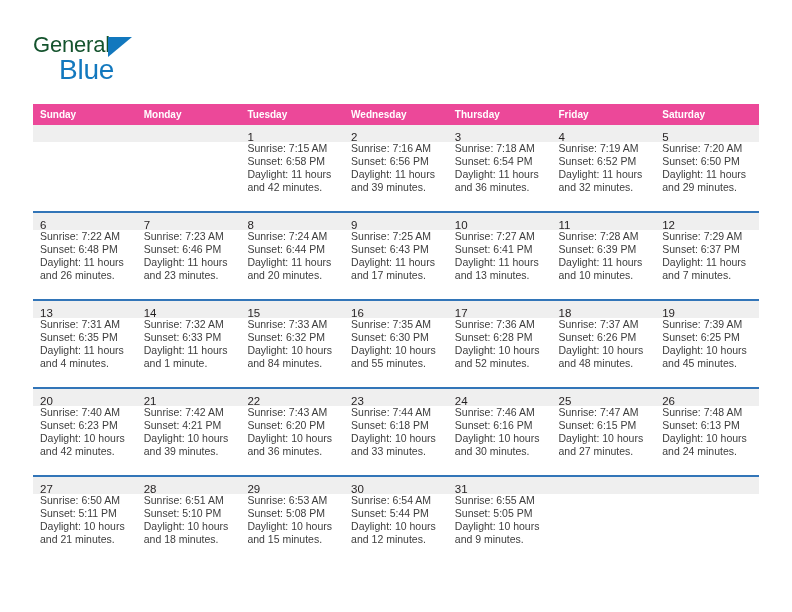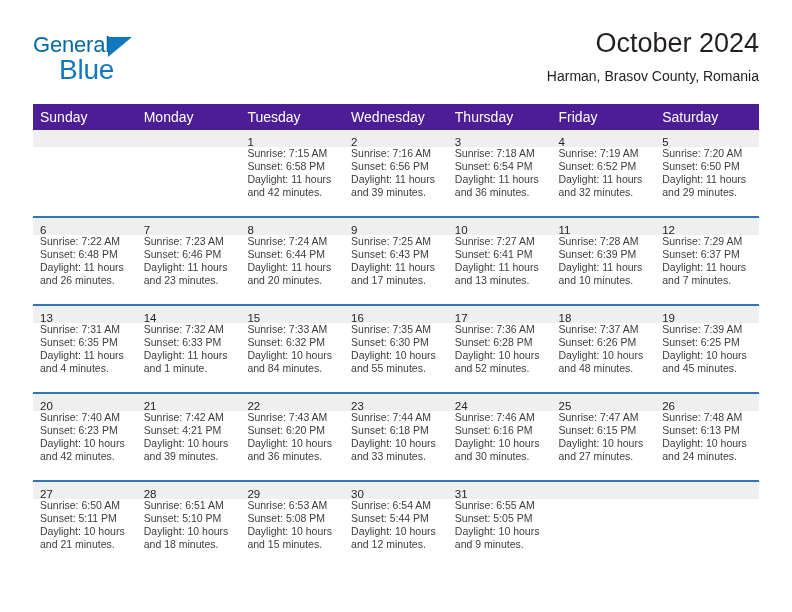--- a/index.html
+++ b/index.html
@@ -33,21 +33,21 @@
     position: absolute;
     left: 0;
     top: 8px;
     width: 180px;
     height: 56px;
     line-height: 1;
     user-select: none;
   }
   .logo-general {
     font-size: 22px;
-    color: #0369a1;
+    color: #14532d;
     letter-spacing: -0.2px;
     font-family: "Liberation Sans", sans-serif;
     display: block;
     height: 24px;
   }
   .logo-blue {
     font-size: 28px;
     color: #1278be;
     letter-spacing: -0.2px;
     display: block;
@@ -90,24 +90,24 @@
     left: 33px;
     top: 104px;
     width: 726px;
   }
   table.cal {
     border-collapse: collapse;
     table-layout: fixed;
     width: 726px;
   }
   table.cal th {
-    background: #4c1d95;
+    background: #ec4899;
     color: #ffffff;
-    font-size: 14px;
-    font-weight: normal;
+    font-size: 10px;
+    font-weight: bold;
     text-align: left;
     padding: 5px 0 5px 7px;
     height: 11px;
     border: none;
   }
   table.cal td {
     vertical-align: top;
     padding: 0;
     border: none;
     border-top: 2px solid #3275b8;
@@ -150,24 +150,20 @@
 <div class="page">
 
   <div class="header">
 
     <div class="logo">
       <span class="logo-general">General</span>
       <span class="logo-blue">Blue</span>
       <span class="logo-triangle"></span>
     </div>
 
-    <div class="title-block">
-      <div class="month-title">October 2024</div>
-      <div class="location">Harman, Brasov County, Romania</div>
-    </div>
 
   </div>
 
   <div class="calendar">
     <table class="cal">
       <thead>
         <tr id="weekday-row">
             <th>Sunday</th>
             <th>Monday</th>
             <th>Tuesday</th>

